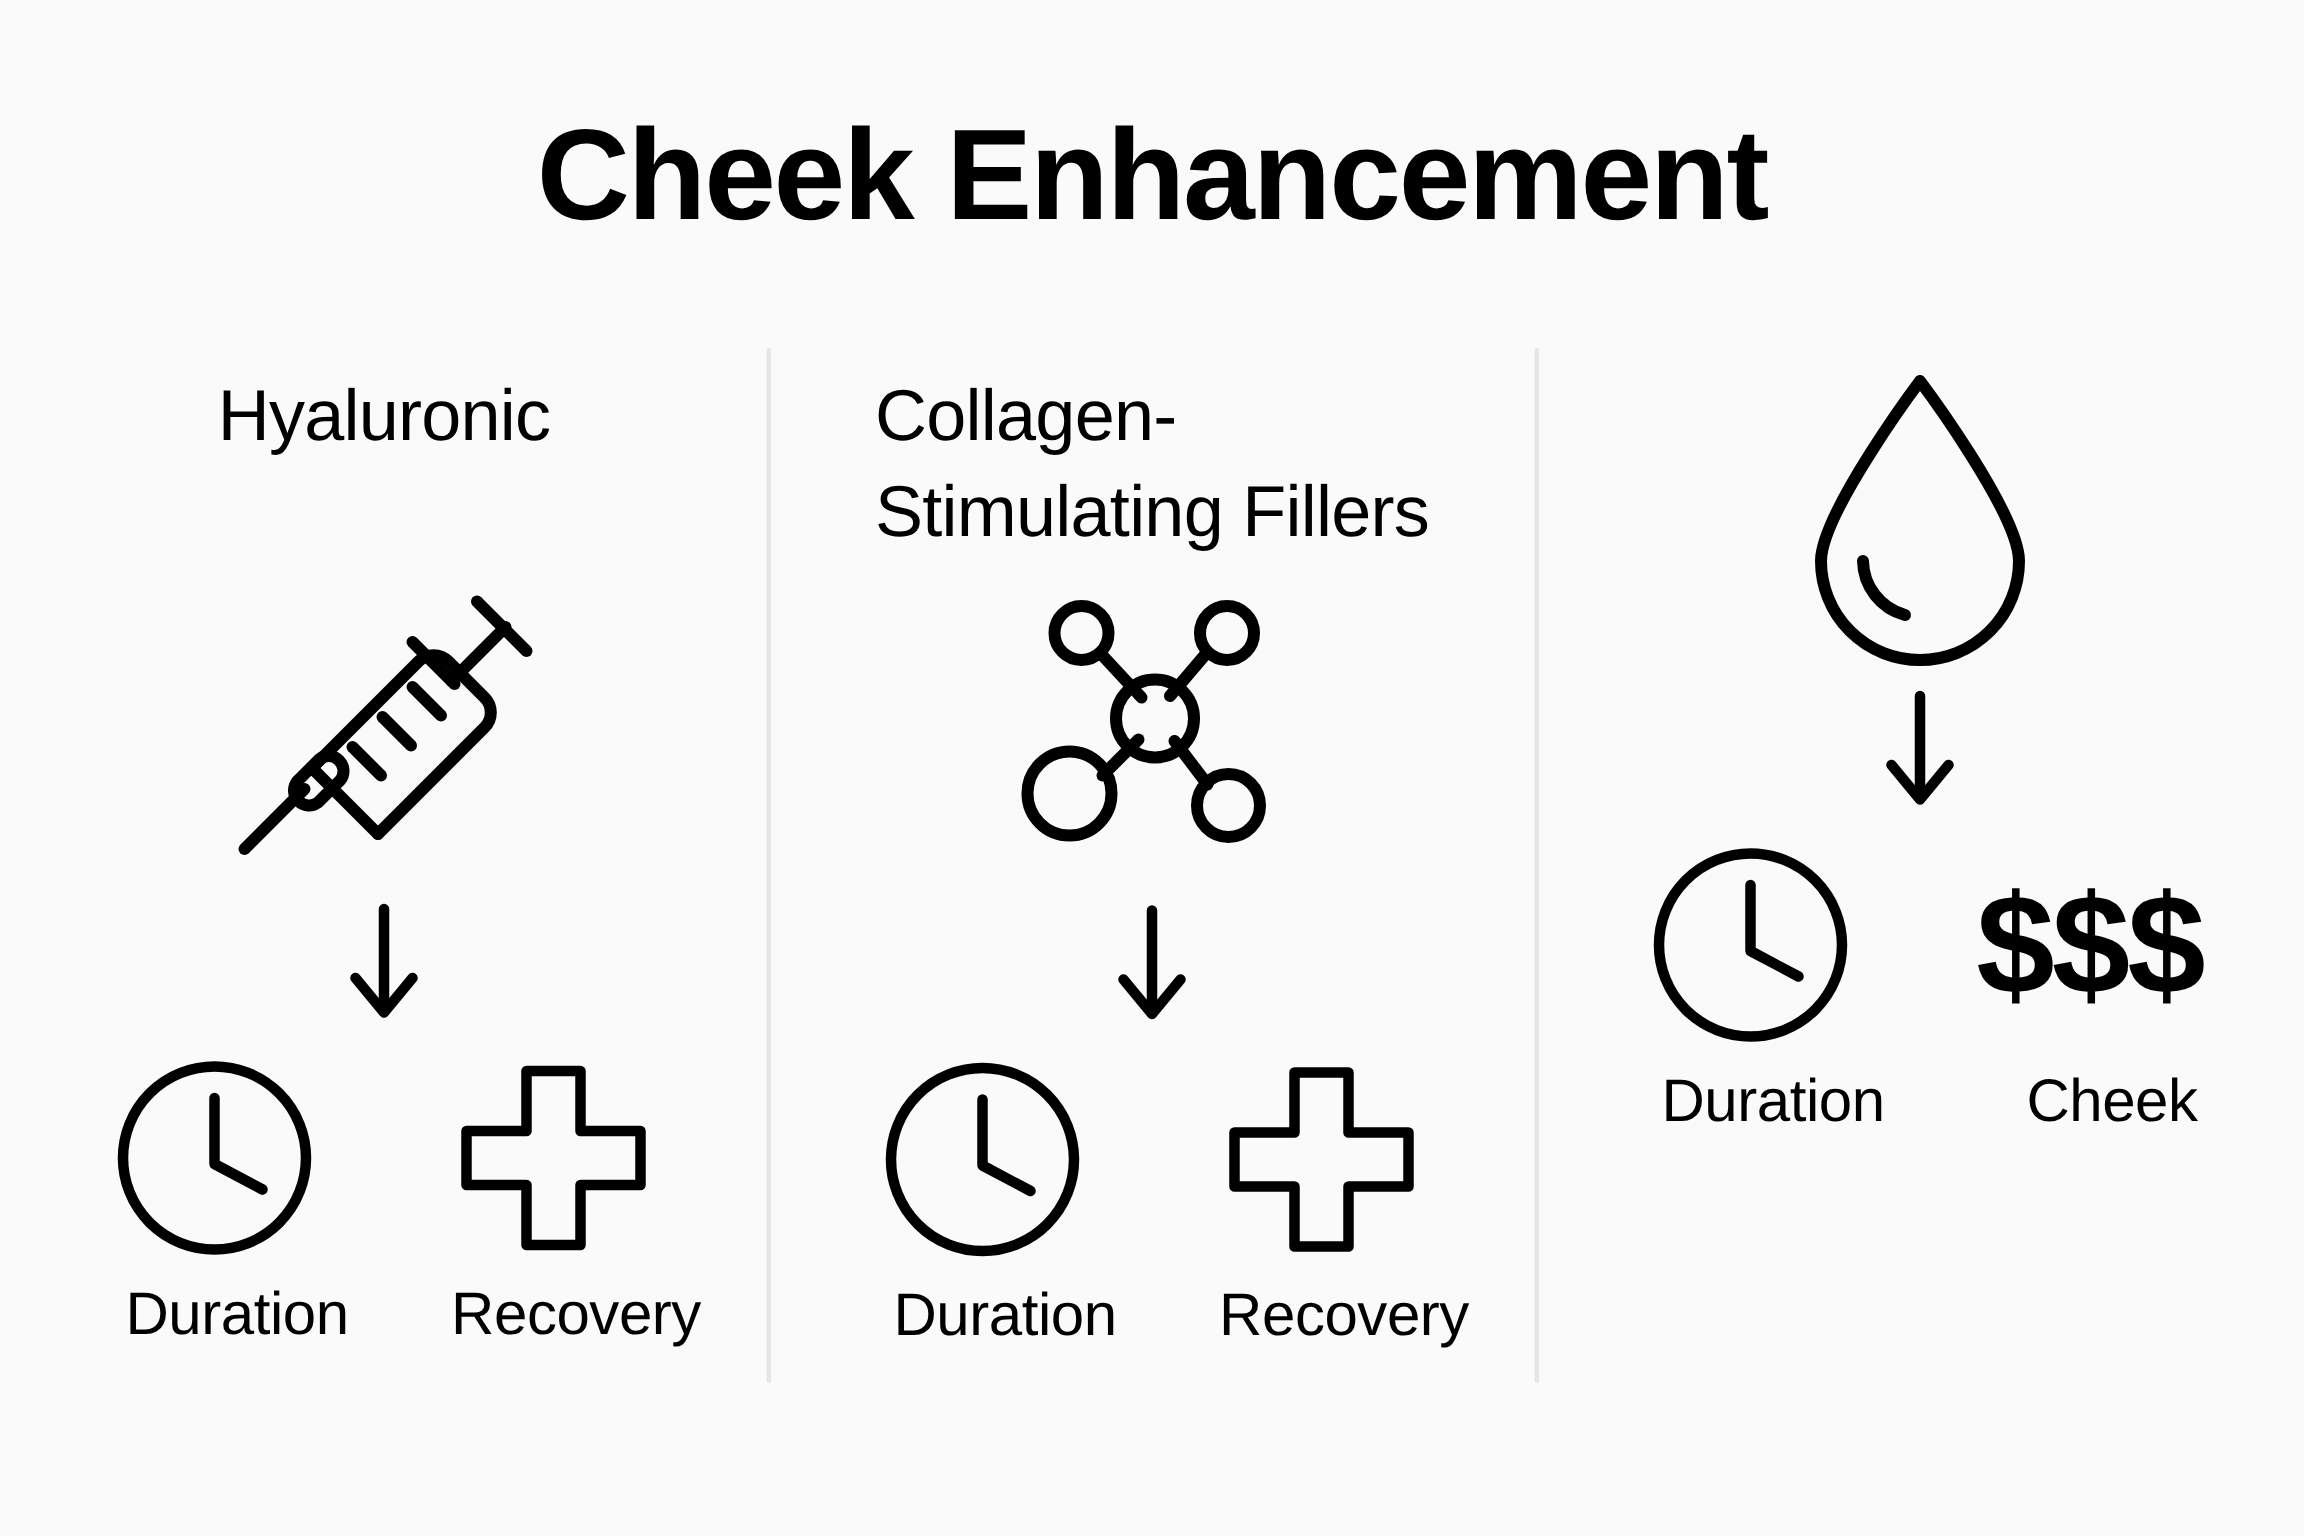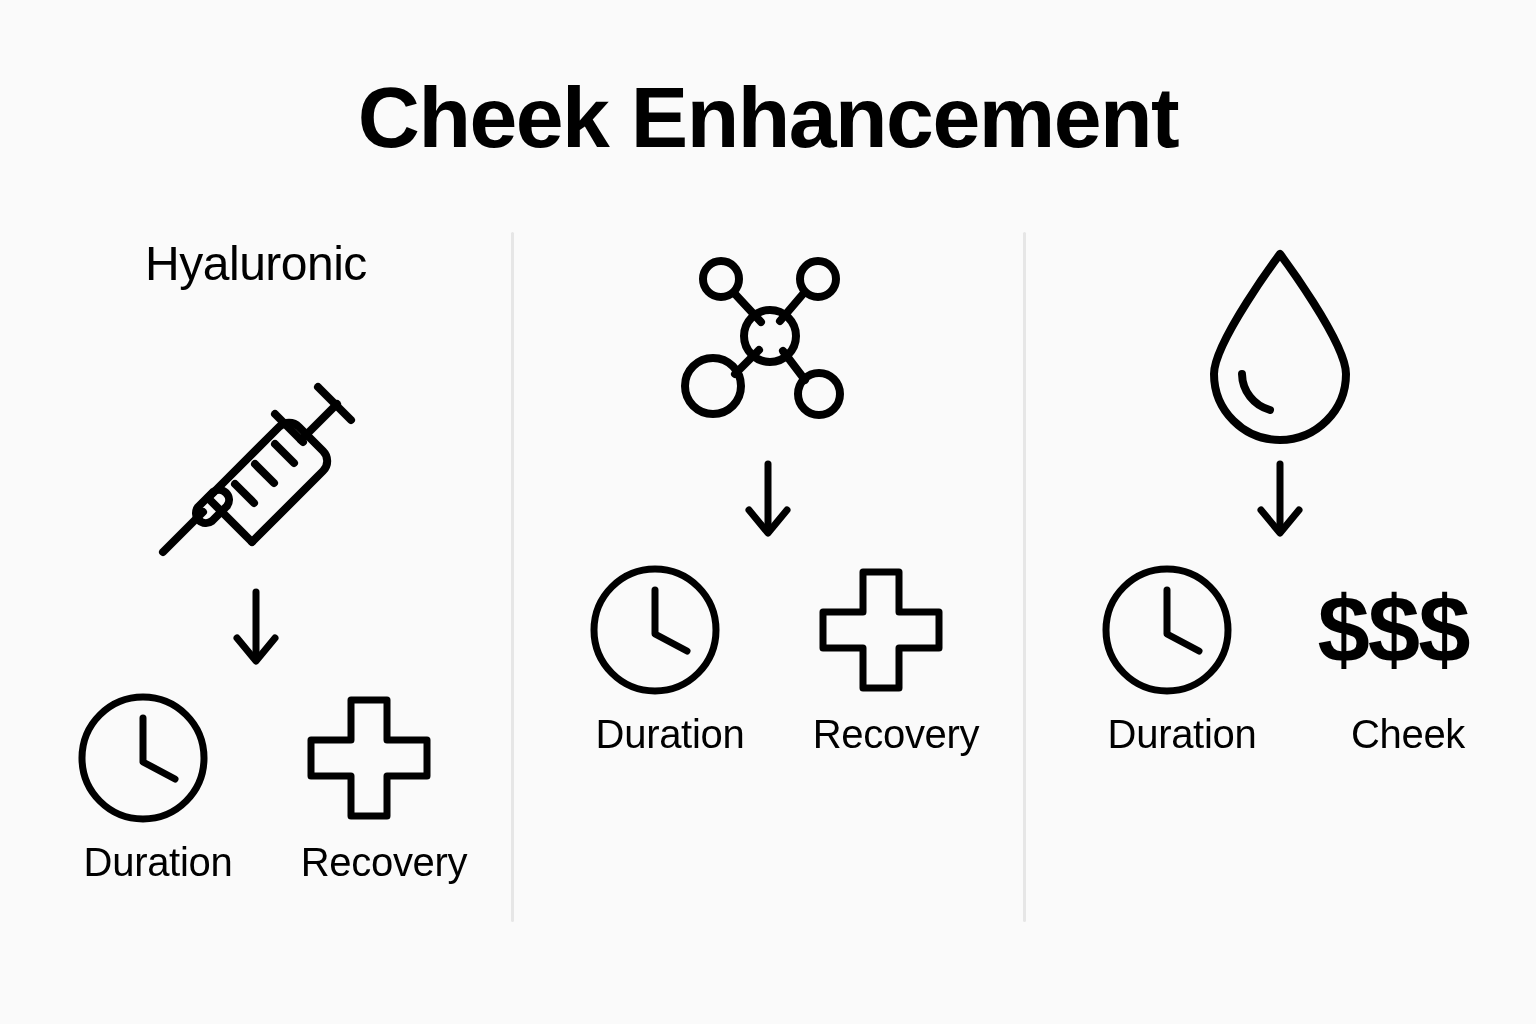--- a/index.html
+++ b/index.html
@@ -62,21 +62,21 @@
     position: absolute;
     left: -1px;
     top: 0;
     bottom: 0;
     width: 3px;
     background: #e6e6e6;
     border-radius: 2px;
   }
 
   .col-title {
-    margin-top: 0;
+    margin-top: 14px;
     font-size: 48px;
     font-weight: 400;
     line-height: 1.34;
     text-align: left;
     letter-spacing: -0.5px;
     min-height: 128px;
   }
   .col-title .ln { display: block; }
 
   
@@ -202,20 +202,24 @@
             </svg>
           </div>
           <div class="metric-label">Recovery</div>
         </div>
 
       </div>
     </div>
 
     <div class="column">
 
+      <div class="col-title">
+        <span class="ln">Collagen-</span>
+        <span class="ln">Stimulating Fillers</span>
+      </div>
 
       <div class="main-icon">
         <svg width="190" height="190" viewBox="0 0 190 190" fill="none" stroke="#000" stroke-width="8" stroke-linecap="round" stroke-linejoin="round">
 
           <line x1="62" y1="48" x2="88" y2="76"></line>
           <line x1="130" y1="48" x2="107" y2="75"></line>
           <line x1="62" y1="128" x2="86" y2="104"></line>
           <line x1="110" y1="105" x2="132" y2="134"></line>
 
           <circle cx="97" cy="90" r="26"></circle>

